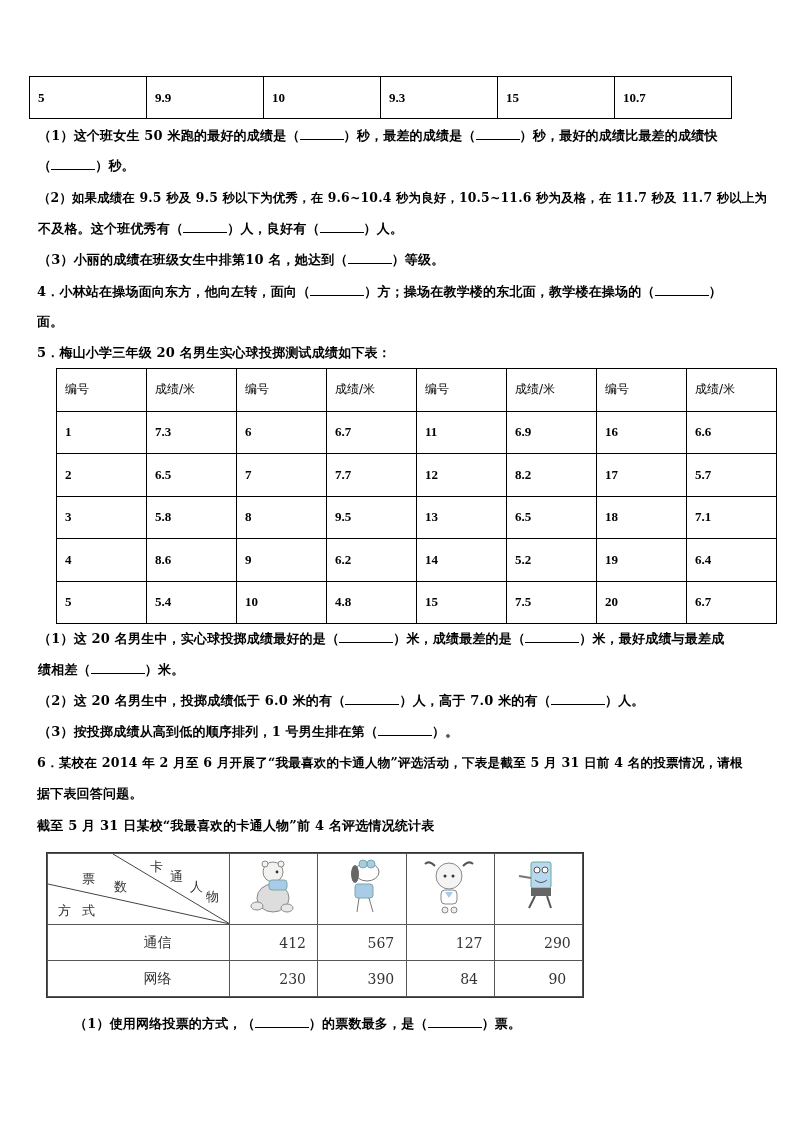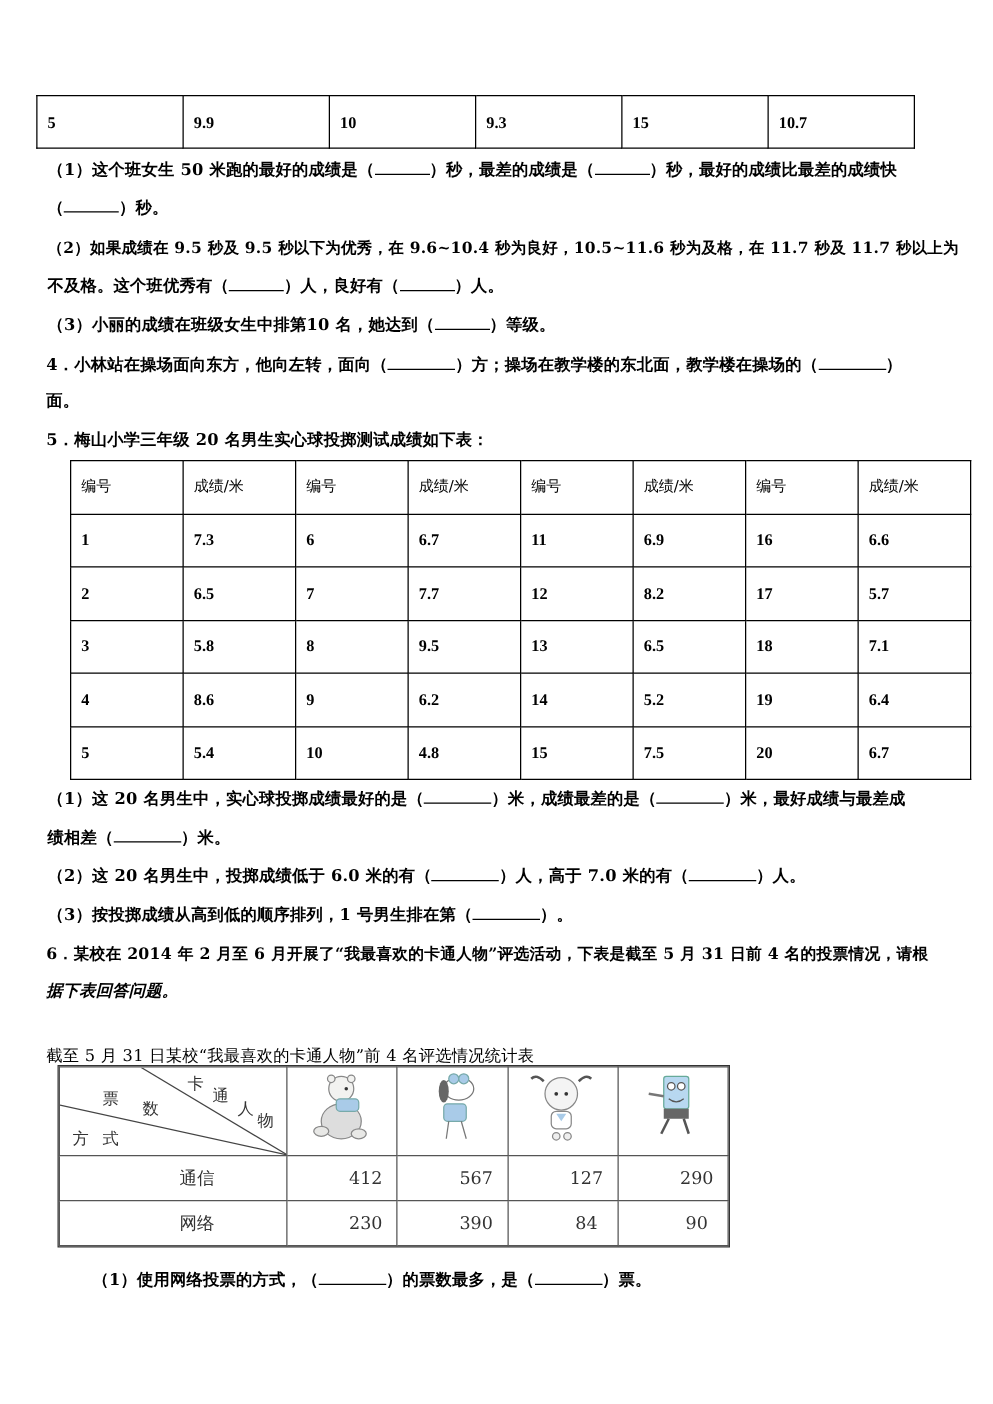--- a/index.html
+++ b/index.html
@@ -152,22 +152,22 @@
   <span>绩相差（</span><span class="blank b8"></span><span>）米。</span>
 </div>
 <div class="p" style="top:692px;">
   <span>（2）这 20 名男生中，投掷成绩低于 6.0 米的有（</span><span class="blank b8"></span><span>）人，高于 7.0 米的有（</span><span class="blank b8"></span><span>）人。</span>
 </div>
 <div class="p" style="top:723px;">
   <span>（3）按投掷成绩从高到低的顺序排列，1 号男生排在第（</span><span class="blank b8"></span><span>）。</span>
 </div>
 
 <div class="p" style="top:755px; left:37px; font-size:12.6px;">6．某校在 2014 年 2 月至 6 月开展了“我最喜欢的卡通人物”评选活动，下表是截至 5 月 31 日前 4 名的投票情况，请根</div>
-<div class="p" style="top:786px; left:37px;font-style:italic;">据下表回答问题。</div>
-<div class="p" style="top:818px; left:37px; font-weight:normal;margin-top:20px;">截至 5 月 31 日某校“我最喜欢的卡通人物”前 4 名评选情况统计表</div>
+<div class="p" style="top:786px; left:37px;">据下表回答问题。</div>
+<div class="p" style="top:818px; left:37px; font-weight:bold;">截至 5 月 31 日某校“我最喜欢的卡通人物”前 4 名评选情况统计表</div>
 
 <div id="t3wrap">
   <table id="t3">
     <colgroup>
         <col style="width:182px">
         <col>
         <col>
         <col>
         <col>
       </colgroup>

